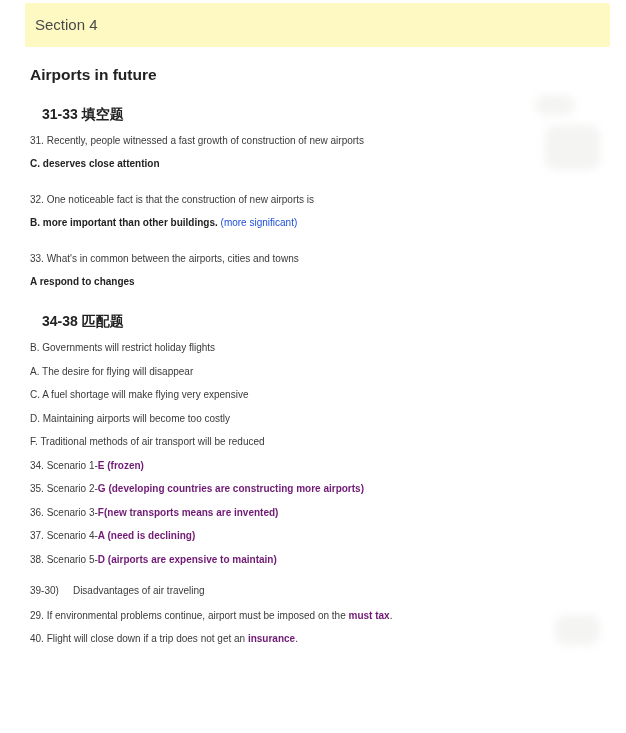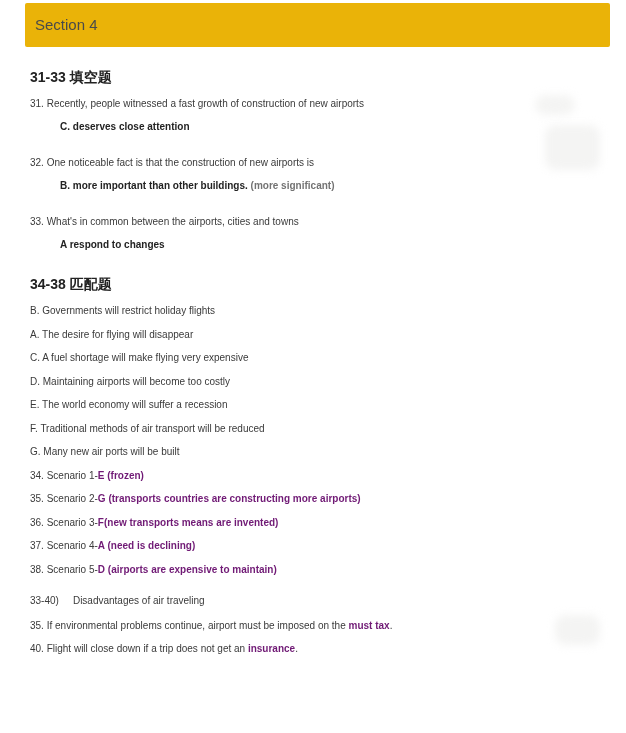--- a/index.html
+++ b/index.html
@@ -10,50 +10,50 @@
   body {
     width: 626px;
     height: 733px;
     font-family: "Liberation Sans", "DejaVu Sans", sans-serif;
     color: #3a3a3a;
     position: relative;
     overflow: hidden;
   }
   .section-bar {
     margin: 3px 16px 16px 25px;
-    background: #eab308;
+    background: #fef9c3;
     border-radius: 2px;
     padding: 13px 10px 14px 10px;
     font-size: 15px;
     color: #4a4a4a;
     cursor: pointer;
   }
   .content {
     padding: 0 30px 0 30px;
   }
   .doc-title {
     font-size: 15.5px;
     font-weight: bold;
     color: #222222;
     margin: 19px 0 0 0;
   }
   .q-heading {
     font-size: 14px;
     font-weight: bold;
     color: #222222;
-    margin: 22px 0 8px 0;
+    margin: 22px 0 8px 12px;
   }
   .line {
     font-size: 10px;
     line-height: 18.5px;
     margin: 0 0 5px 0;
   }
   .q-line { margin-bottom: 4px; }
-  .a-line { margin-bottom: 18px; font-weight: bold; color: #232323; margin-left: 30px; }
-  .a-line .note { font-weight: bold; color: #737373; }
+  .a-line { margin-bottom: 18px; font-weight: bold; color: #232323; }
+  .a-line .note { font-weight: normal; color: #1d4ed8; }
   strong { color: #701a75; }
   .subtitle-line { margin: 13px 0 6px 0; }
   .subtitle-gap { display: inline-block; width: 14px; }
   .smudge {
     position: absolute;
     background: #f4f4f3;
     border-radius: 10px;
     filter: blur(4px);
     pointer-events: none;
   }
@@ -67,47 +67,46 @@
 <div class="smudge s1"></div>
 <div class="smudge s2"></div>
 <div class="smudge s3"></div>
 
 <div class="section-bar">
   <span>Section 4</span>
 </div>
 
 <div class="content">
 
+  <h1 class="doc-title">Airports in future</h1>
 
   <h2 class="q-heading">31-33 填空题</h2>
 
   <p class="line q-line">31. Recently, people witnessed a fast growth of construction of new airports</p>
   <p class="line a-line"><span>C. deserves close attention</span><span class="note"></span></p>
 
   <p class="line q-line">32. One noticeable fact is that the construction of new airports is</p>
   <p class="line a-line"><span>B. more important than other buildings.</span><span class="note"> (more significant)</span></p>
 
   <p class="line q-line">33. What's in common between the airports, cities and towns</p>
   <p class="line a-line"><span>A respond to changes</span><span class="note"></span></p>
 
   <h2 class="q-heading">34-38 匹配题</h2>
 
   <p class="line">B. Governments will restrict holiday flights</p>
   <p class="line">A. The desire for flying will disappear</p>
   <p class="line">C. A fuel shortage will make flying very expensive</p>
   <p class="line">D. Maintaining airports will become too costly</p>
-  <p class="line">E. The world economy will suffer a recession</p>
   <p class="line">F. Traditional methods of air transport will be reduced</p>
-  <p class="line">G. Many new air ports will be built</p>
 
   <p class="line"><span>34. Scenario 1-</span><strong>E (frozen)</strong></p>
-  <p class="line"><span>35. Scenario 2-</span><strong>G (transports countries are constructing more airports)</strong></p>
+  <p class="line"><span>35. Scenario 2-</span><strong>G (developing countries are constructing more airports)</strong></p>
   <p class="line"><span>36. Scenario 3-</span><strong>F(new transports means are invented)</strong></p>
   <p class="line"><span>37. Scenario 4-</span><strong>A (need is declining)</strong></p>
   <p class="line"><span>38. Scenario 5-</span><strong>D (airports are expensive to maintain)</strong></p>
 
 
-  <p class="line subtitle-line"><span>33-40)</span><span class="subtitle-gap"></span><span>Disadvantages of air traveling</span></p>
+  <p class="line subtitle-line"><span>39-30)</span><span class="subtitle-gap"></span><span>Disadvantages of air traveling</span></p>
 
-  <p class="line"><span>35. If environmental problems continue, airport must be imposed on the </span><strong>must tax</strong><span>.</span></p>
+  <p class="line"><span>29. If environmental problems continue, airport must be imposed on the </span><strong>must tax</strong><span>.</span></p>
   <p class="line"><span>40. Flight will close down if a trip does not get an </span><strong>insurance</strong><span>.</span></p>
 
 </div>
 
 </body></html>

